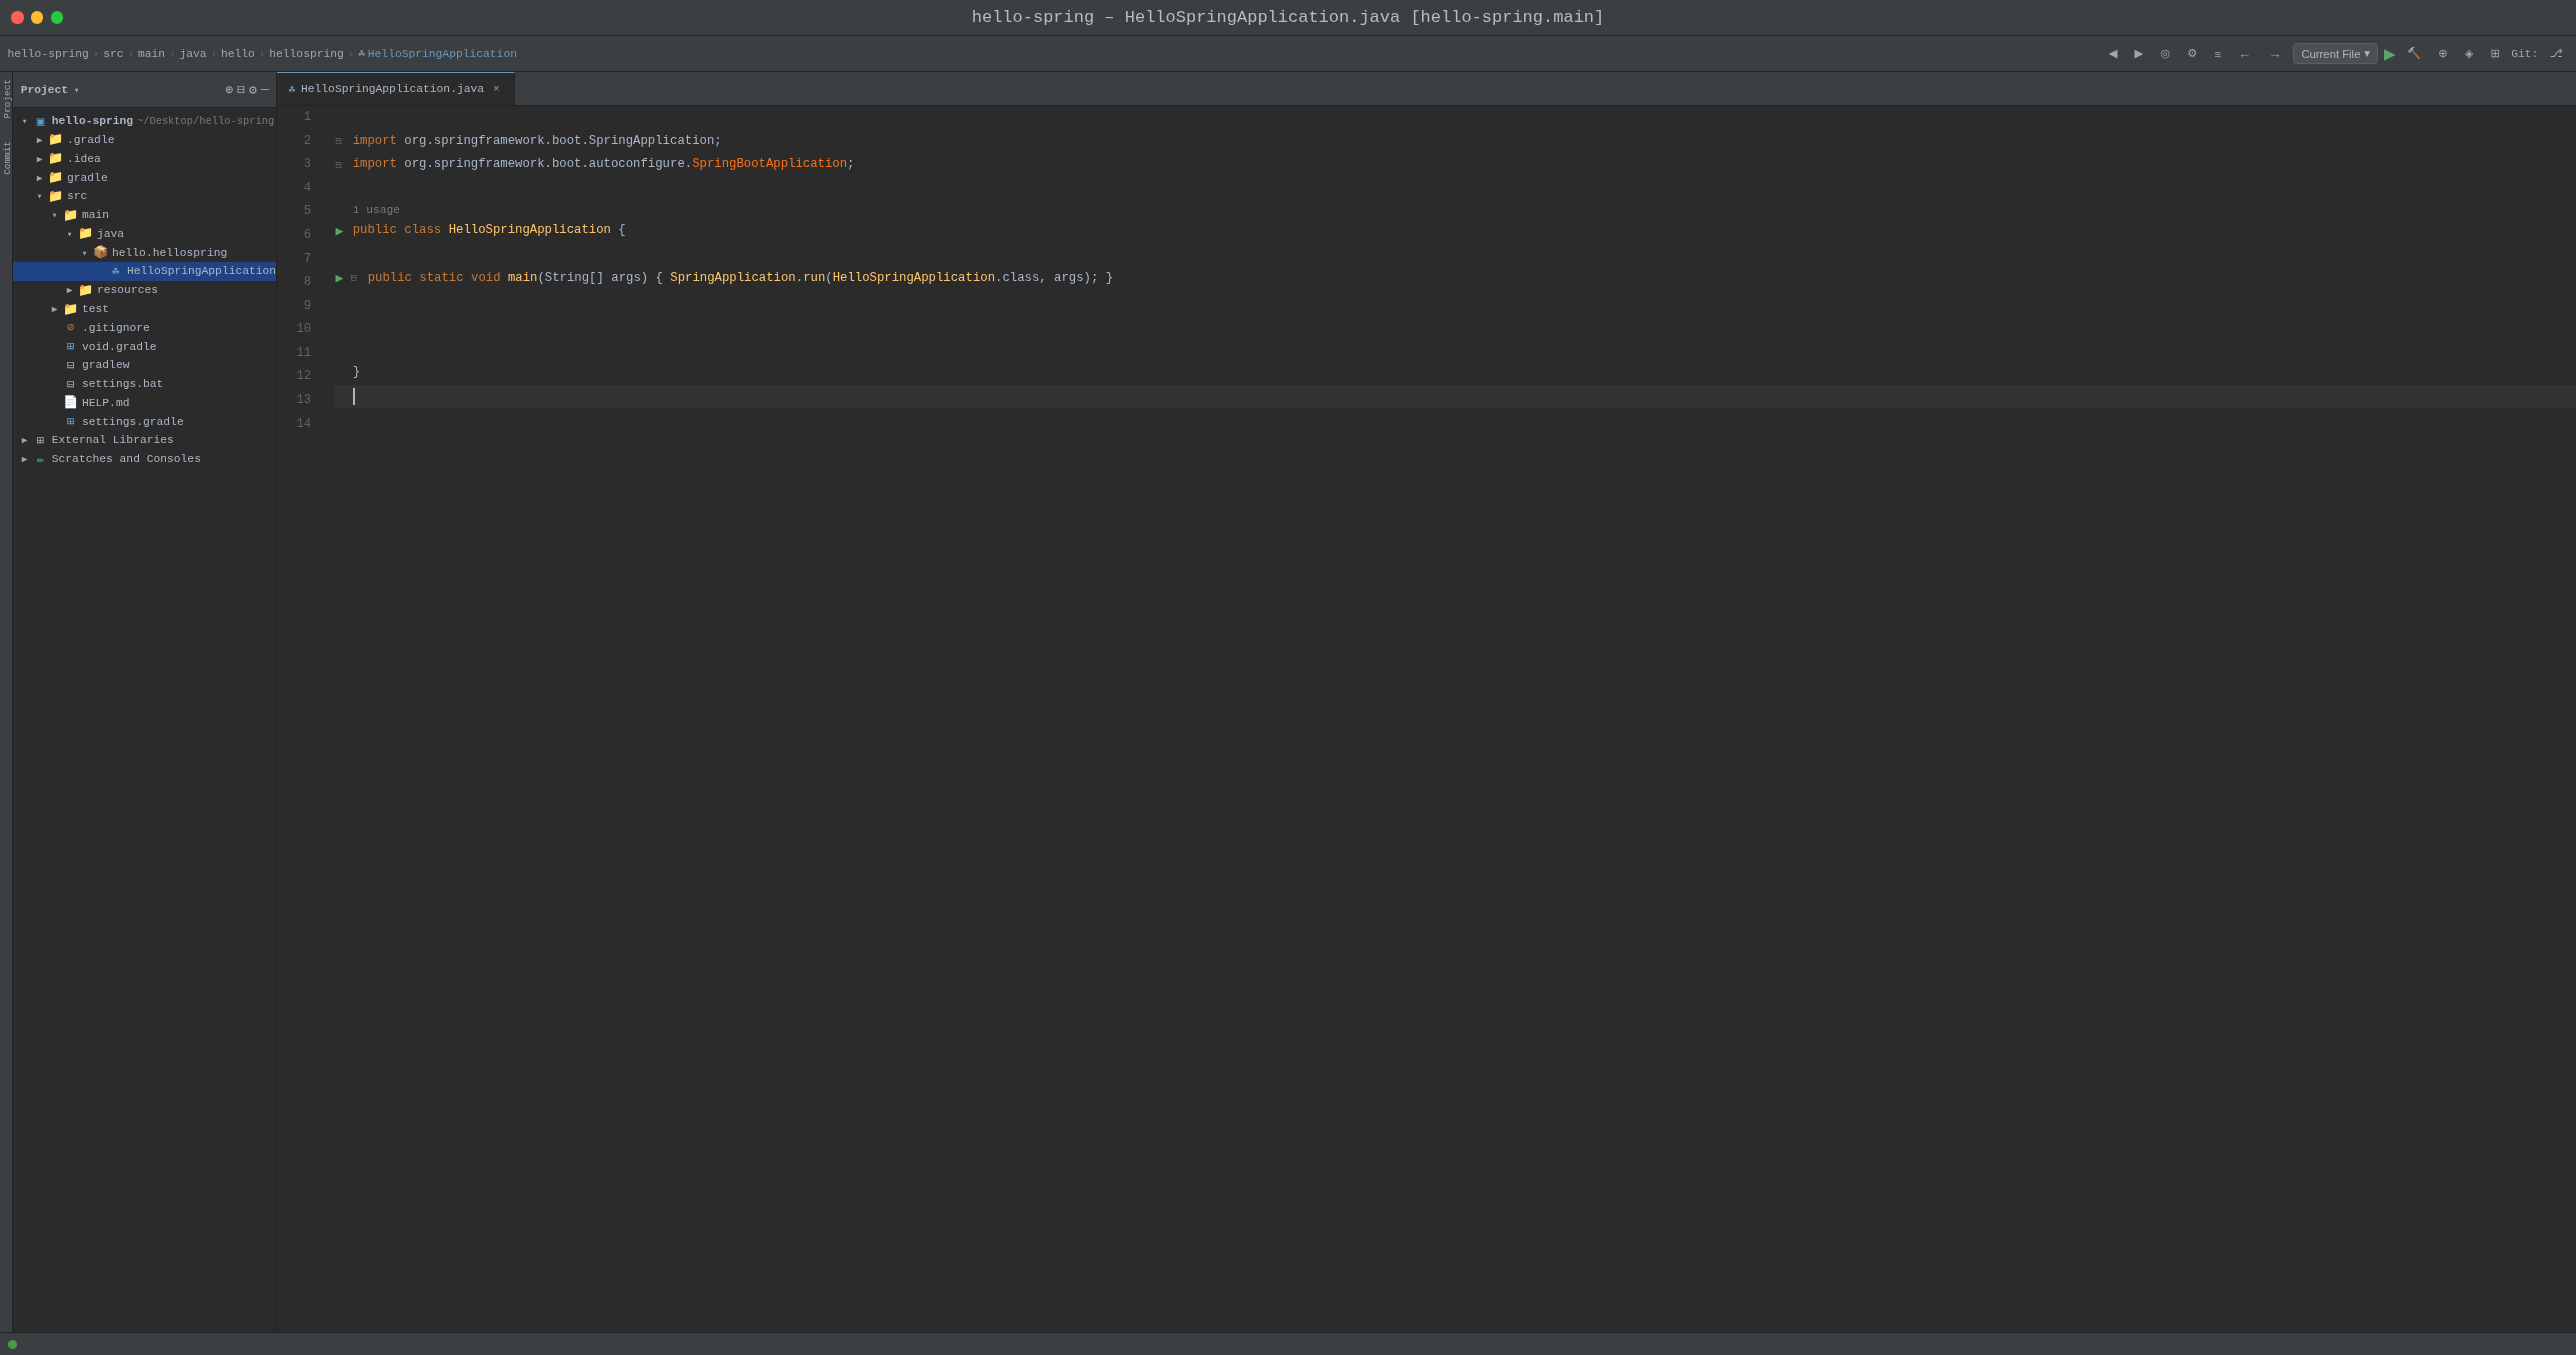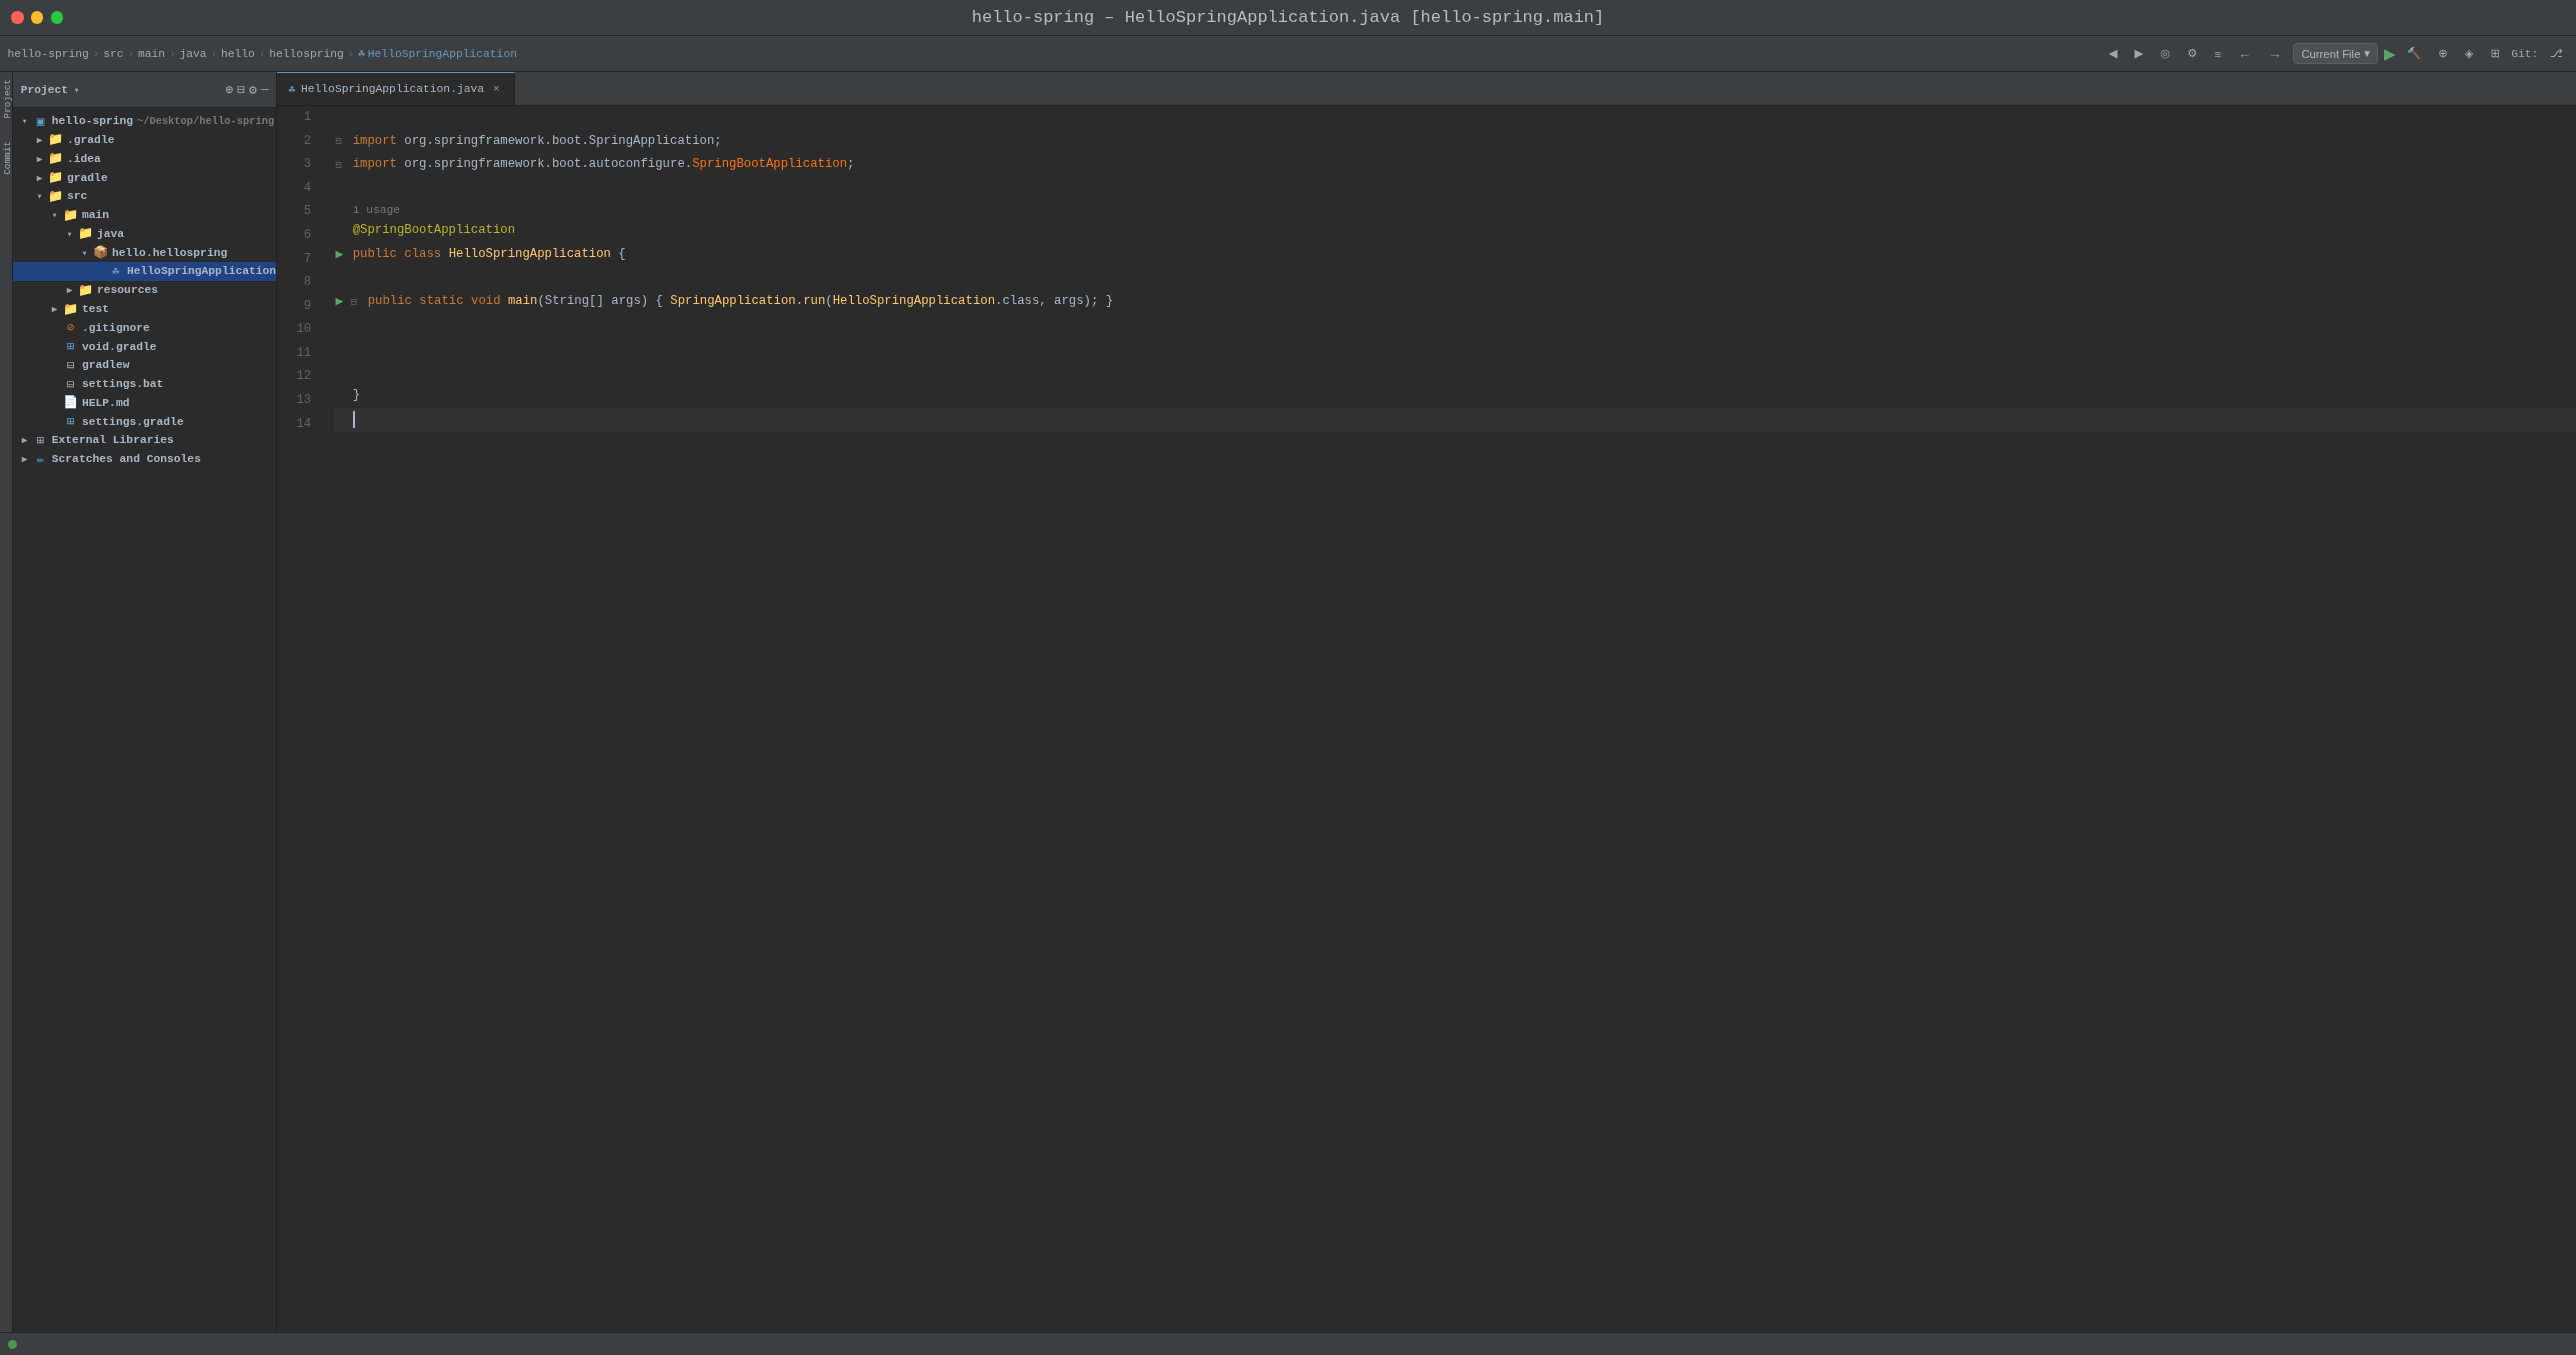--- a/index.html
+++ b/index.html
@@ -203,21 +203,20 @@
       width: 17px;
       flex-shrink: 0;
       text-align: center;
       font-size: 12.3px;
       margin-right: 2.8px;
     }
     .tree-label {
       font-size: 11.3px;
       color: #a9b7c6;
       white-space: nowrap;
-      font-weight: bold;
     }
     .tree-label.root { color: #a9b7c6; font-weight: bold; }
     .tree-label.subtext {
       color: #787878;
       font-size: 10.4px;
       margin-left: 3.8px;
     }
     .tree-label.java-file { color: #a9b7c6; }
     .folder-icon { color: #d4a84b; }
 
@@ -612,23 +611,20 @@
           <span class="fold-icon" style="position:absolute; left:1.9px; color:#606366; font-size:10.4px;">⊟</span>
           <span class="kw">import </span><span class="plain">org.springframework.boot.autoconfigure.</span><span class="spring-class">SpringBootApplication</span><span class="plain">;</span>
         </div>
 
         <div class="code-line">&nbsp;</div>
 
         <div style="display:flex; flex-direction:column;">
           <div class="code-line" style="height:19px; padding-left:19px;">
             <span class="comment-hint">1 usage</span>
           </div>
-          <div class="code-line" style="padding-left:19px;">
-            <span class="annotation">@SpringBootApplication</span>
-          </div>
         </div>
 
         <div class="code-line" style="position:relative; padding-left:19px;">
           <span class="gutter-icon" style="position:absolute; left:1.9px; color:#59a869; font-size:13.2px;">▶</span>
           <span class="kw">public </span><span class="kw">class </span><span class="class-name">HelloSpringApplication</span><span class="plain"> {</span>
         </div>
 
         <div class="code-line">&nbsp;</div>
 
         <div class="code-line" style="position:relative; padding-left:34px;">

